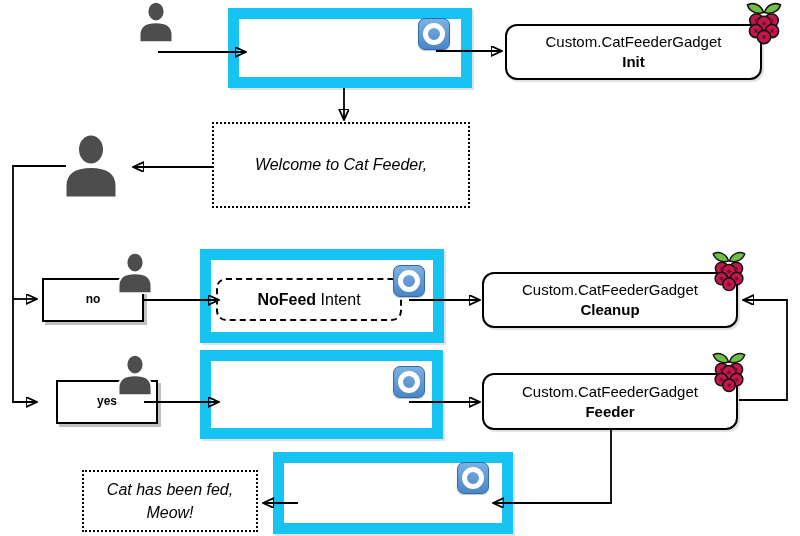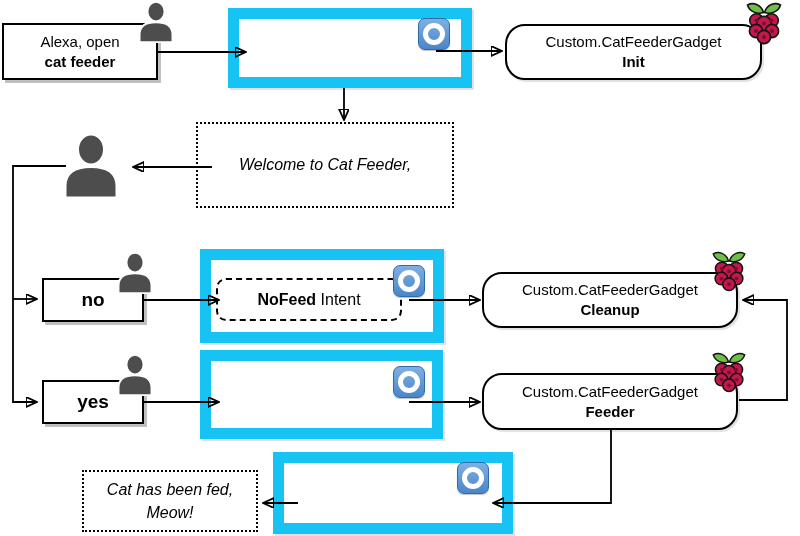--- a/index.html
+++ b/index.html
@@ -6,33 +6,33 @@
   .canvas{
     position:relative;width:800px;height:536px;background:#fff;overflow:hidden;
     font-family:"Liberation Sans",sans-serif;color:#000;
   }
   .node{
     position:absolute;box-sizing:border-box;background:#fff;z-index:1;
     display:flex;flex-direction:column;align-items:center;justify-content:center;
     text-align:center;line-height:1.32;
   }
   .sharp{border:2px solid #000;box-shadow:3px 3px 0 rgba(150,150,150,.6);}
-  .round{border:2px solid #000;border-radius:20px;box-shadow:2px 2px 1px rgba(0,0,0,.12);}
+  .round{border:2px solid #000;border-radius:12px;box-shadow:2px 2px 1px rgba(0,0,0,.12);}
   .dotted{border:2px dotted #000;font-style:italic;font-size:16px;line-height:1.45;}
   .frame{
     position:absolute;box-sizing:border-box;z-index:2;background:#fff;
     border:11px solid var(--cyan,#17c3f2);box-shadow:2px 2px 0 rgba(170,170,170,.35);
   }
   .dash{
     position:absolute;box-sizing:border-box;z-index:3;border:2px dashed #000;border-radius:10px;
     display:flex;align-items:center;justify-content:center;text-align:center;font-size:16px;
   }
   .b{font-weight:bold;}
   .fs15{font-size:15px;}
-  .fs16{font-size:19px;}
+  .fs16{font-size:12px;}
   .wires{position:absolute;left:0;top:0;z-index:4;pointer-events:none;}
   .wires path{fill:none;stroke:#000;stroke-width:1.8px;}
   .icon{position:absolute;z-index:6;}
   .p-head,.p-body{fill:var(--person,#4d4d4d);stroke:#fff;stroke-width:3;}
   .r-leaf{fill:var(--leaf,#6ebf45);stroke:#141414;stroke-width:1.6;}
   .r-berry circle{fill:var(--raspberry,#c4184a);stroke:#141414;stroke-width:1.6;}
   .r-dots circle{fill:#7f0d33;}
   .alexa{
     position:absolute;z-index:6;width:32px;height:32px;border-radius:7px;box-sizing:border-box;
     background:linear-gradient(180deg,var(--alexa_blue_light,#7fb0e2),var(--alexa_blue,#4a86c8));
@@ -92,40 +92,36 @@
     <path d="M13 299 H36" marker-end="url(#ah)"></path>
     <path d="M144 300 H218" marker-end="url(#ah)"></path>
     <path d="M409 300 H479" marker-end="url(#ah)"></path>
     <path d="M144 402 H218" marker-end="url(#ah)"></path>
     <path d="M409 402 H479" marker-end="url(#ah)"></path>
     <path d="M739 400 H787 V300 H744" marker-end="url(#ah)"></path>
     <path d="M611 430 V503 H494" marker-end="url(#ah)"></path>
     <path d="M298 503 H264" marker-end="url(#ah)"></path>
   </svg>
 
-  <div class="node sharp fs15" style="left:2px;top:23px;width:156px;height:57px">
-    <div>Alexa, open</div>
-    <div class="b">cat feeder</div>
-  </div>
   <svg class="icon" style="left:137px;top:1px;width:38px;height:42px">
       <use href="#sym-person"></use>
     </svg>
 
   <div class="frame" style="left:228px;top:8px;width:244px;height:80px"></div>
   <div class="alexa" style="left:418px;top:18px"></div>
 
   <div class="node round fs15" style="left:505px;top:24px;width:257px;height:56px">
     <div>Custom.CatFeederGadget</div>
     <div class="b">Init</div>
   </div>
   <svg class="icon" style="left:744px;top:0px;width:40px;height:45px">
       <use href="#sym-raspberry"></use>
     </svg>
 
-  <div class="node dotted" style="left:196px;top:122px;width:258px;height:86px">
+  <div class="node dotted" style="left:212px;top:122px;width:258px;height:86px">
     <div>Welcome to Cat Feeder,</div>
   </div>
   <svg class="icon" style="left:61px;top:134px;width:60px;height:64px">
       <use href="#sym-person"></use>
     </svg>
 
   <div class="node sharp fs16" style="left:42px;top:278px;width:102px;height:44px">
     <div class="b">no</div>
   </div>
   <svg class="icon" style="left:116px;top:252px;width:38px;height:42px">
@@ -139,21 +135,21 @@
   <div class="alexa" style="left:393px;top:265px"></div>
 
   <div class="node round fs15" style="left:482px;top:272px;width:256px;height:56px">
     <div>Custom.CatFeederGadget</div>
     <div class="b">Cleanup</div>
   </div>
   <svg class="icon" style="left:710px;top:249px;width:38px;height:43px">
       <use href="#sym-raspberry"></use>
     </svg>
 
-  <div class="node sharp fs16" style="left:42px;top:380px;width:102px;height:44px">
+  <div class="node sharp fs16" style="left:56px;top:380px;width:102px;height:44px">
     <div class="b">yes</div>
   </div>
   <svg class="icon" style="left:116px;top:354px;width:38px;height:42px">
       <use href="#sym-person"></use>
     </svg>
 
   <div class="frame" style="left:200px;top:350px;width:243px;height:89px"></div>
   <div class="alexa" style="left:393px;top:366px"></div>
 
   <div class="node round fs15" style="left:482px;top:373px;width:256px;height:57px">

